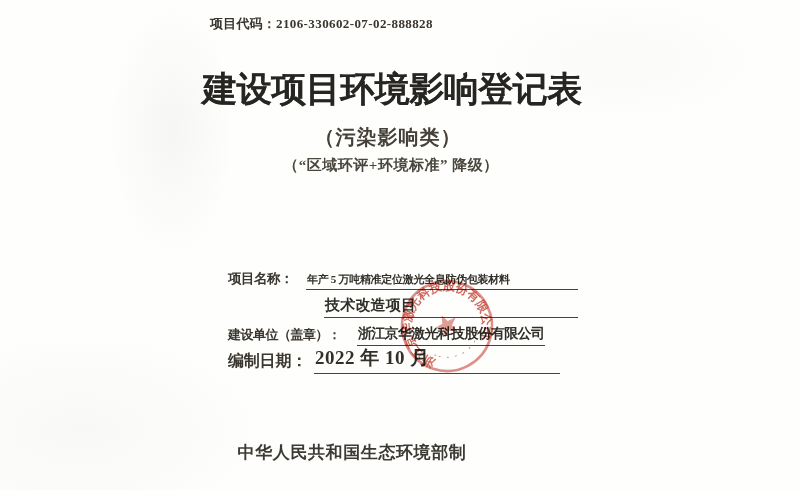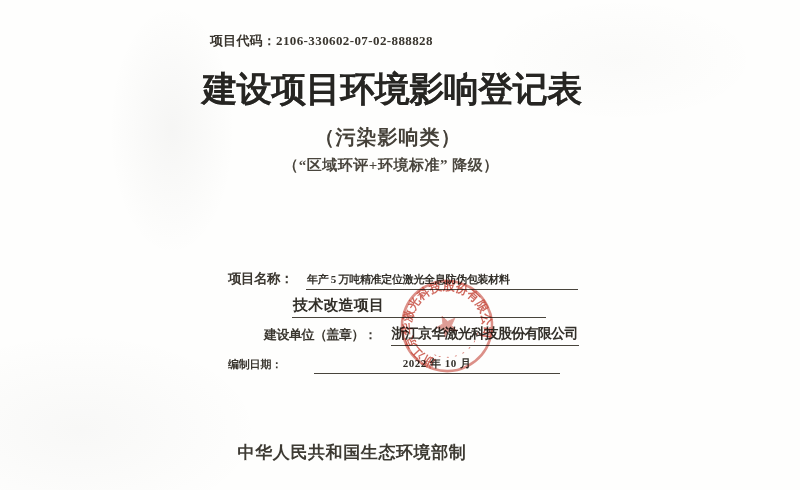--- a/index.html
+++ b/index.html
@@ -8,21 +8,21 @@
 
   .page {
     position: relative; width: 800px; height: 490px; background: #fefefd;
     background-image:
       radial-gradient(ellipse 90px 180px at 172px 130px, rgba(60,60,55,0.045), transparent 70%),
       radial-gradient(ellipse 260px 140px at 80px 430px, rgba(60,60,55,0.03), transparent 70%),
       radial-gradient(ellipse 200px 90px at 620px 60px, rgba(60,60,55,0.02), transparent 70%);
   }
 
   .code-line {
-    position: absolute; left: 210px; top: 32px;
+    position: absolute; left: 210px; top: 15px;
     font-size: 13px; font-weight: 700; letter-spacing: 0.2px; color: #3a362f;
     white-space: nowrap;
   }
   .code-line .num { font-family: "Liberation Serif", serif; letter-spacing: 0.4px; }
 
   .title {
     position: absolute; left: 0; top: 66px; width: 800px; text-align: center;
     transform: translateX(-8px);
     font-family: "Liberation Sans", sans-serif;
     font-size: 35px; font-weight: 700; letter-spacing: -0.5px; color: #262522;
@@ -37,30 +37,30 @@
   .subtitle-2 {
     position: absolute; left: 0; top: 156px; width: 800px; text-align: center;
     transform: translateX(-9px);
     font-size: 15px; font-weight: 600; letter-spacing: 0.5px; color: #4a463e;
   }
 
   .fields { position: absolute; left: 228px; top: 262px; width: 350px; }
   .frow { display: flex; align-items: flex-end; height: 28px; white-space: nowrap; gap: 14px; }
   .flabel { font-weight: 600; color: #3b3730; padding-bottom: 2px; }
   .flabel.name  { width: 64px;  font-size: 13.5px; letter-spacing: -0.5px; }
-  .flabel.unit  { width: 115px; font-size: 13px;   letter-spacing: -0.5px; margin-left: 36px; }
-  .flabel.date  { width: 72px;  font-size: 11px; letter-spacing: -0.2px; }
+  .flabel.unit  { width: 115px; font-size: 13px;   letter-spacing: -0.5px; }
+  .flabel.date  { width: 72px;  font-size: 16px; letter-spacing: -0.2px; }
   .fvalue {
     font-weight: 700; color: #322f29;
     border-bottom: 1.5px solid #48443c; padding: 0 1px 2px 1px;
   }
   .fvalue.v1 { font-size: 11px; letter-spacing: -0.3px; width: 278px; }
-  .fvalue.v2 { font-size: 15px;   letter-spacing: 0.2px;  width: 254px; margin-left: 64px; }
+  .fvalue.v2 { font-size: 15px;   letter-spacing: 0.2px;  width: 254px; margin-left: 96px; }
   .fvalue.v3 { font-size: 14px;   letter-spacing: -0.7px; width: 188px; }
-  .fvalue.v4 { font-size: 11px; letter-spacing: 0.5px;  width: 246px; text-align: center; }
+  .fvalue.v4 { font-size: 19px; letter-spacing: 0.5px;  width: 246px; }
 
   .footer {
     position: absolute; left: 0; top: 441px; width: 676px; text-align: center;
     font-size: 17px; font-weight: 600; letter-spacing: 0.6px; color: #3d3a33; padding-left: 28px;
   }
 
   .seal {
     position: absolute; left: 387px; top: 266px; width: 120px; height: 120px;
     mix-blend-mode: multiply; opacity: 0.88; pointer-events: none;
   }

